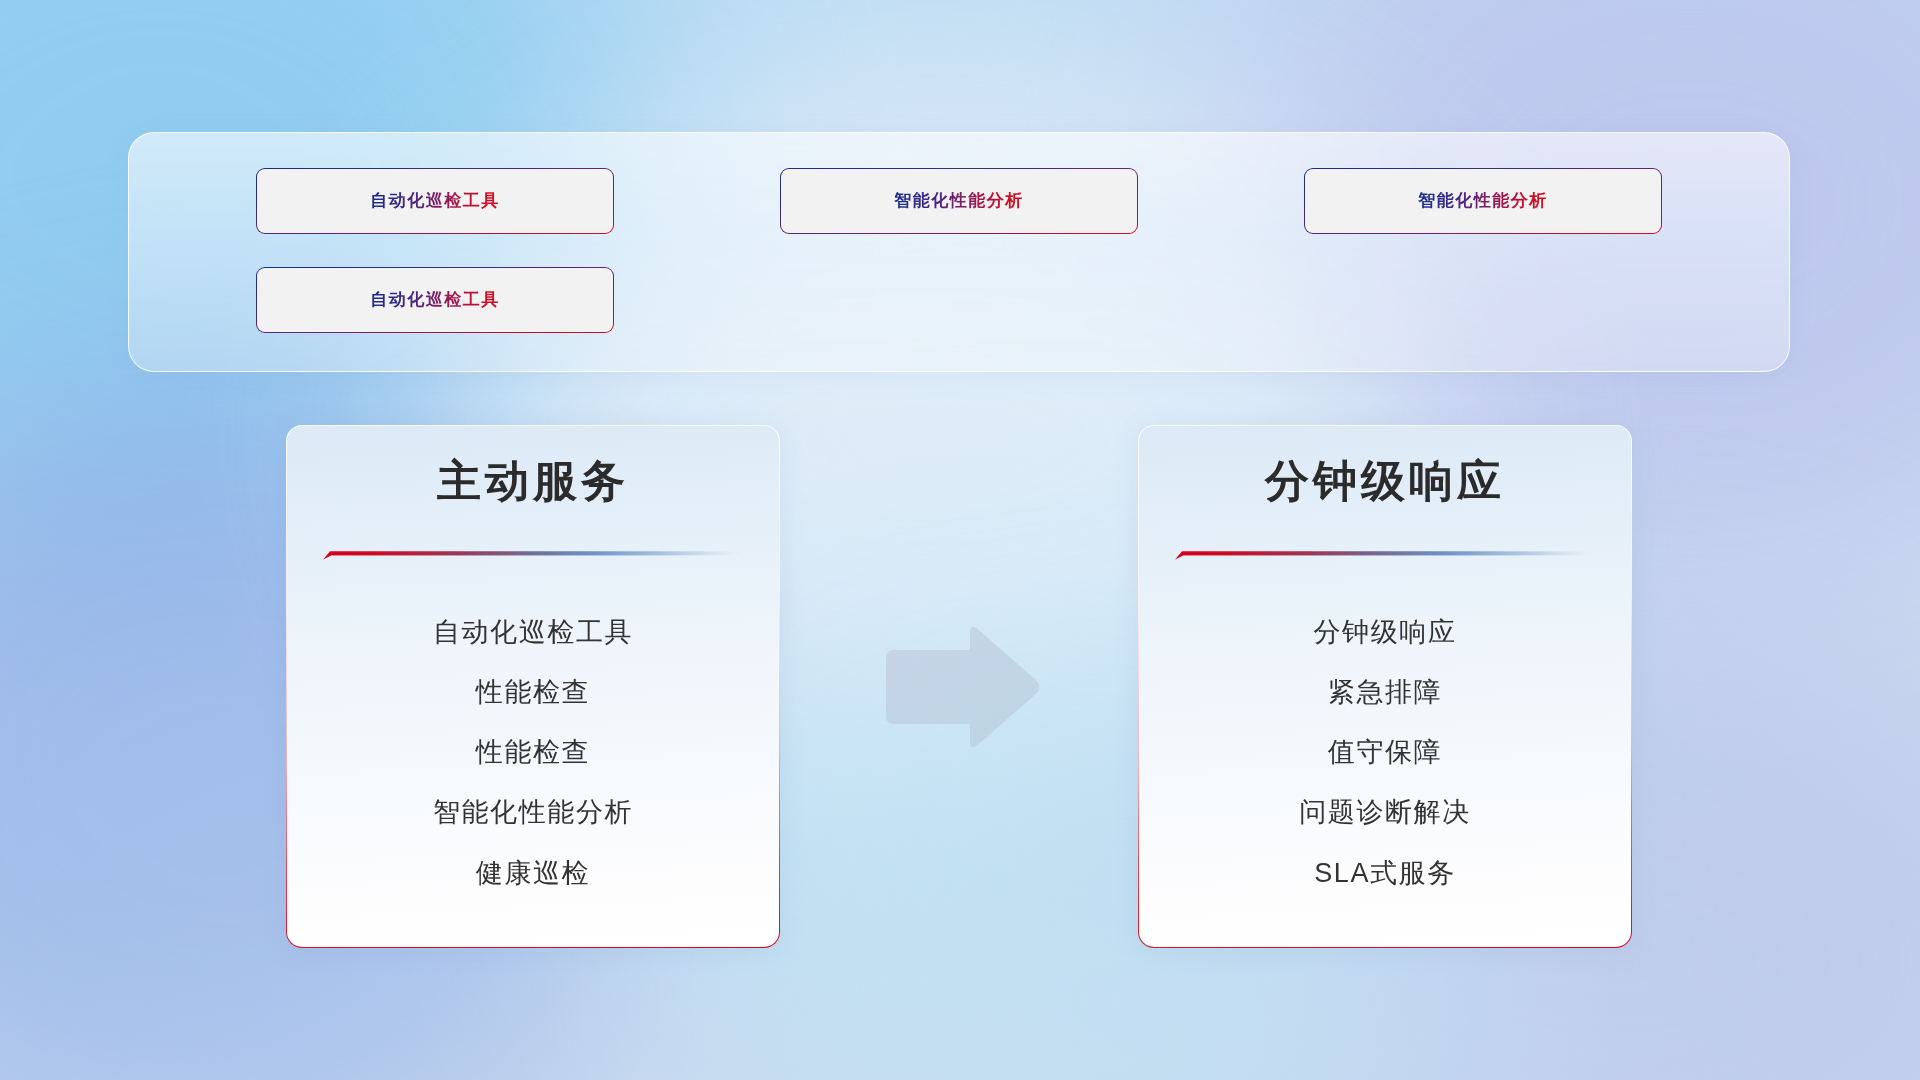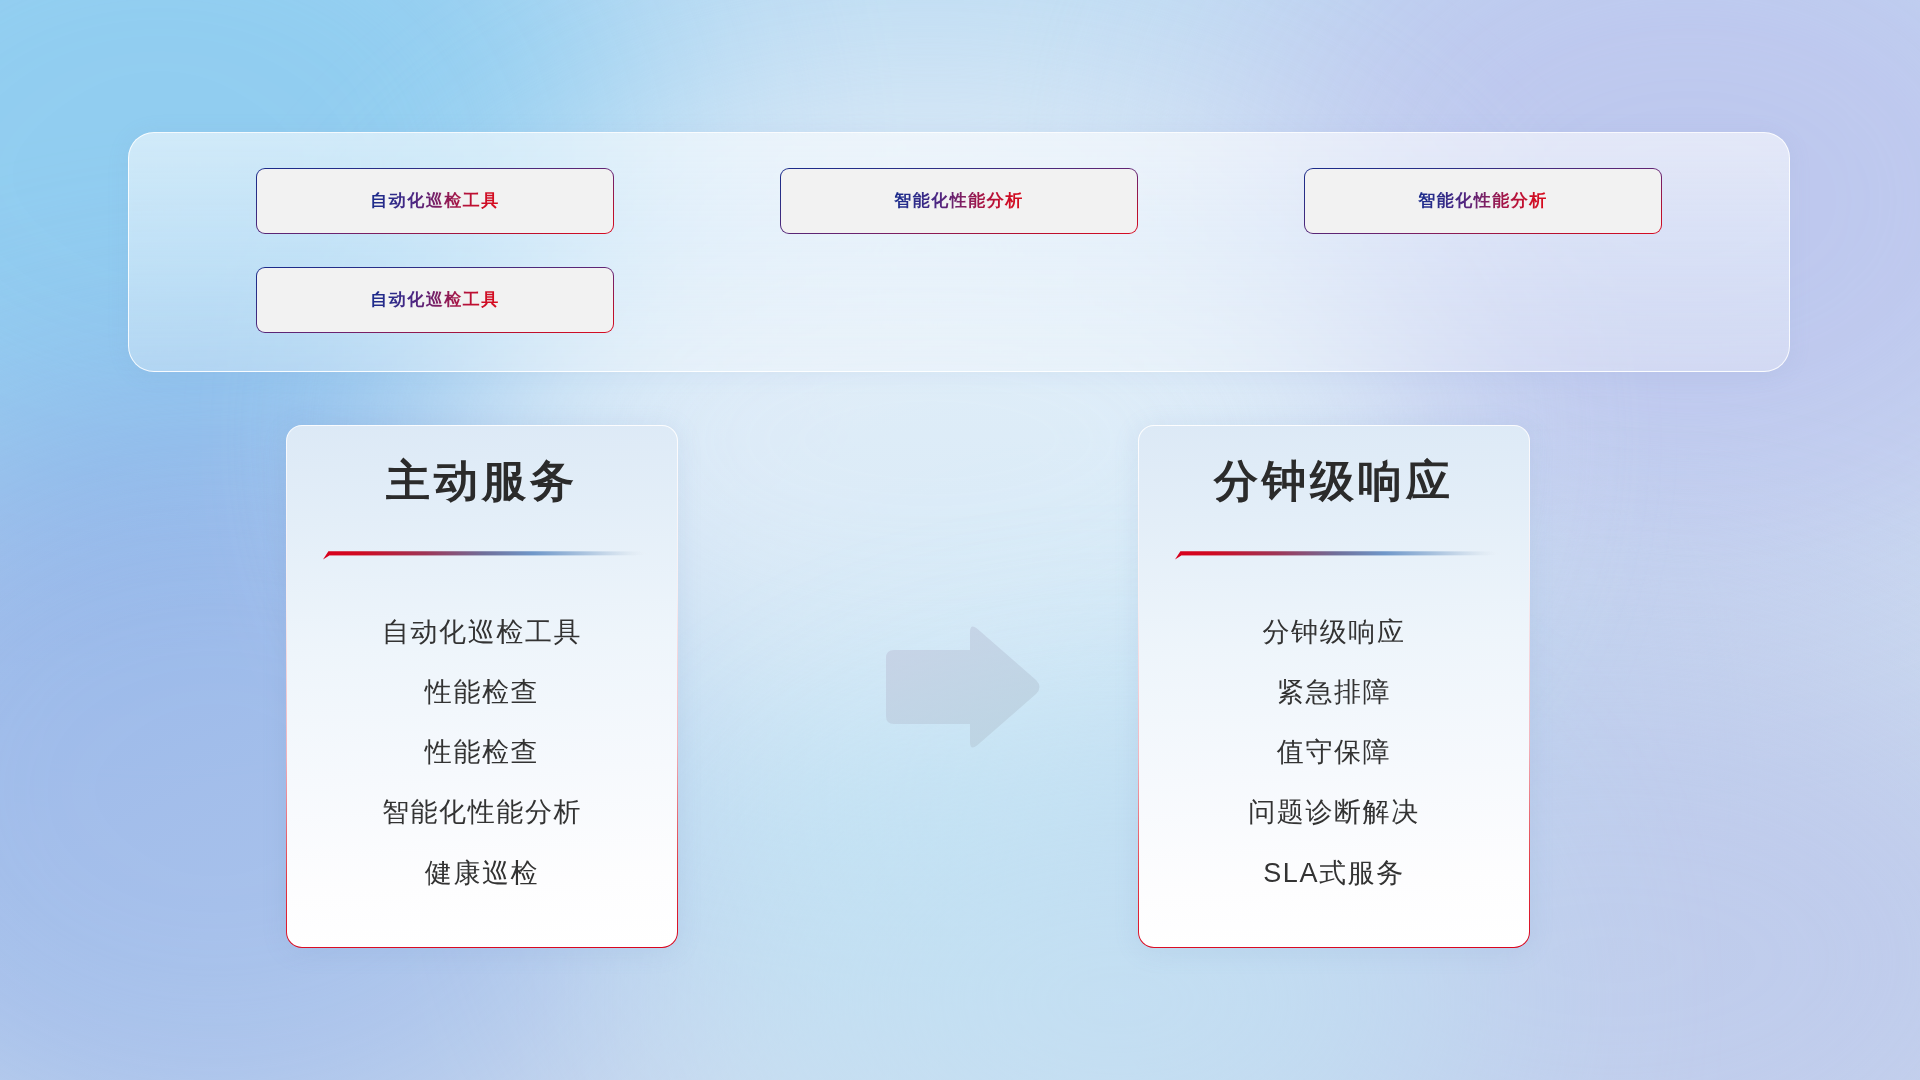--- a/index.html
+++ b/index.html
@@ -139,21 +139,21 @@
     background-clip: text;
     color: transparent;
     -webkit-text-fill-color: transparent;
     white-space: nowrap;
   }
 
   
   .service-card {
     position: absolute;
     top: 425px;
-    width: 392px;
+    width: 494px;
     height: 523px;
     box-sizing: border-box;
     border-radius: 16px;
     border: 1.8px solid transparent;
     background-image:
       linear-gradient(177deg,
          #dce9f6 0%,
          #e3eef8 18%,
          #eef5fb 42%,
          #f6f9fd 66%,

